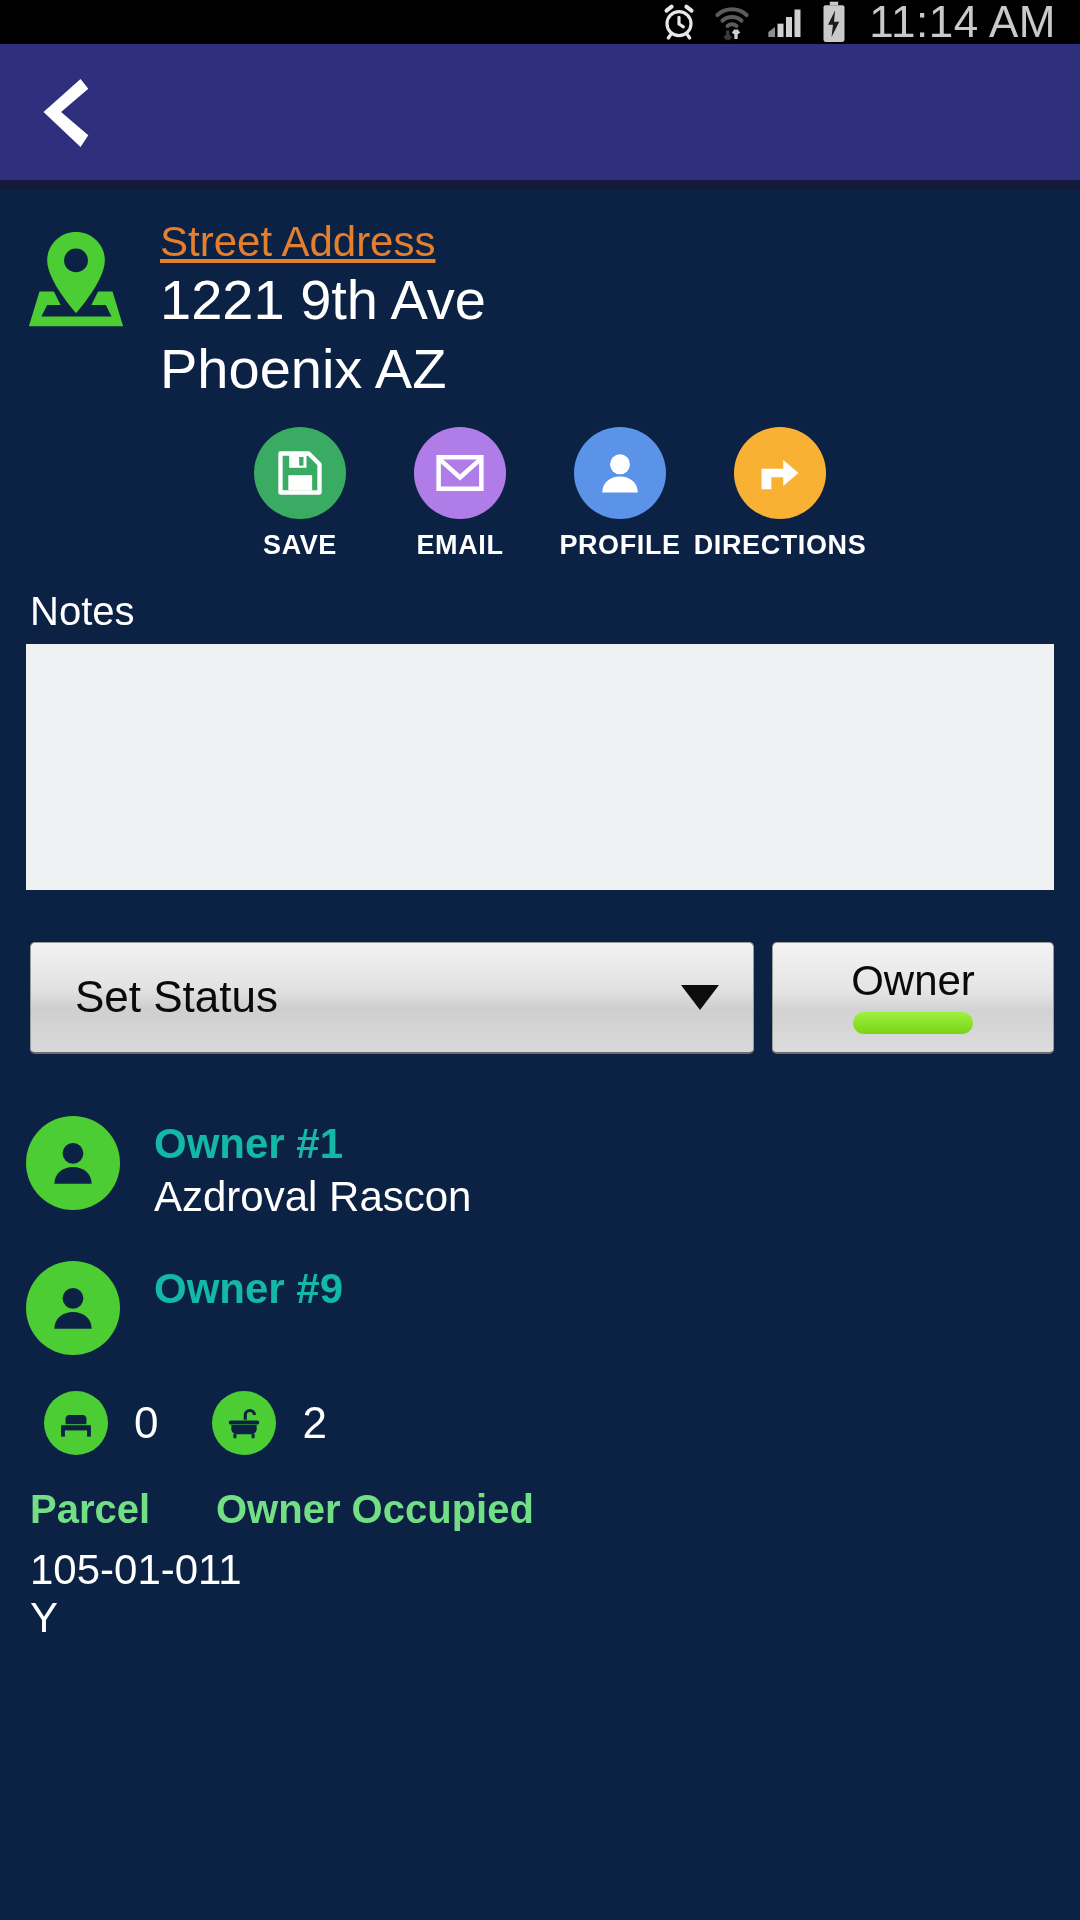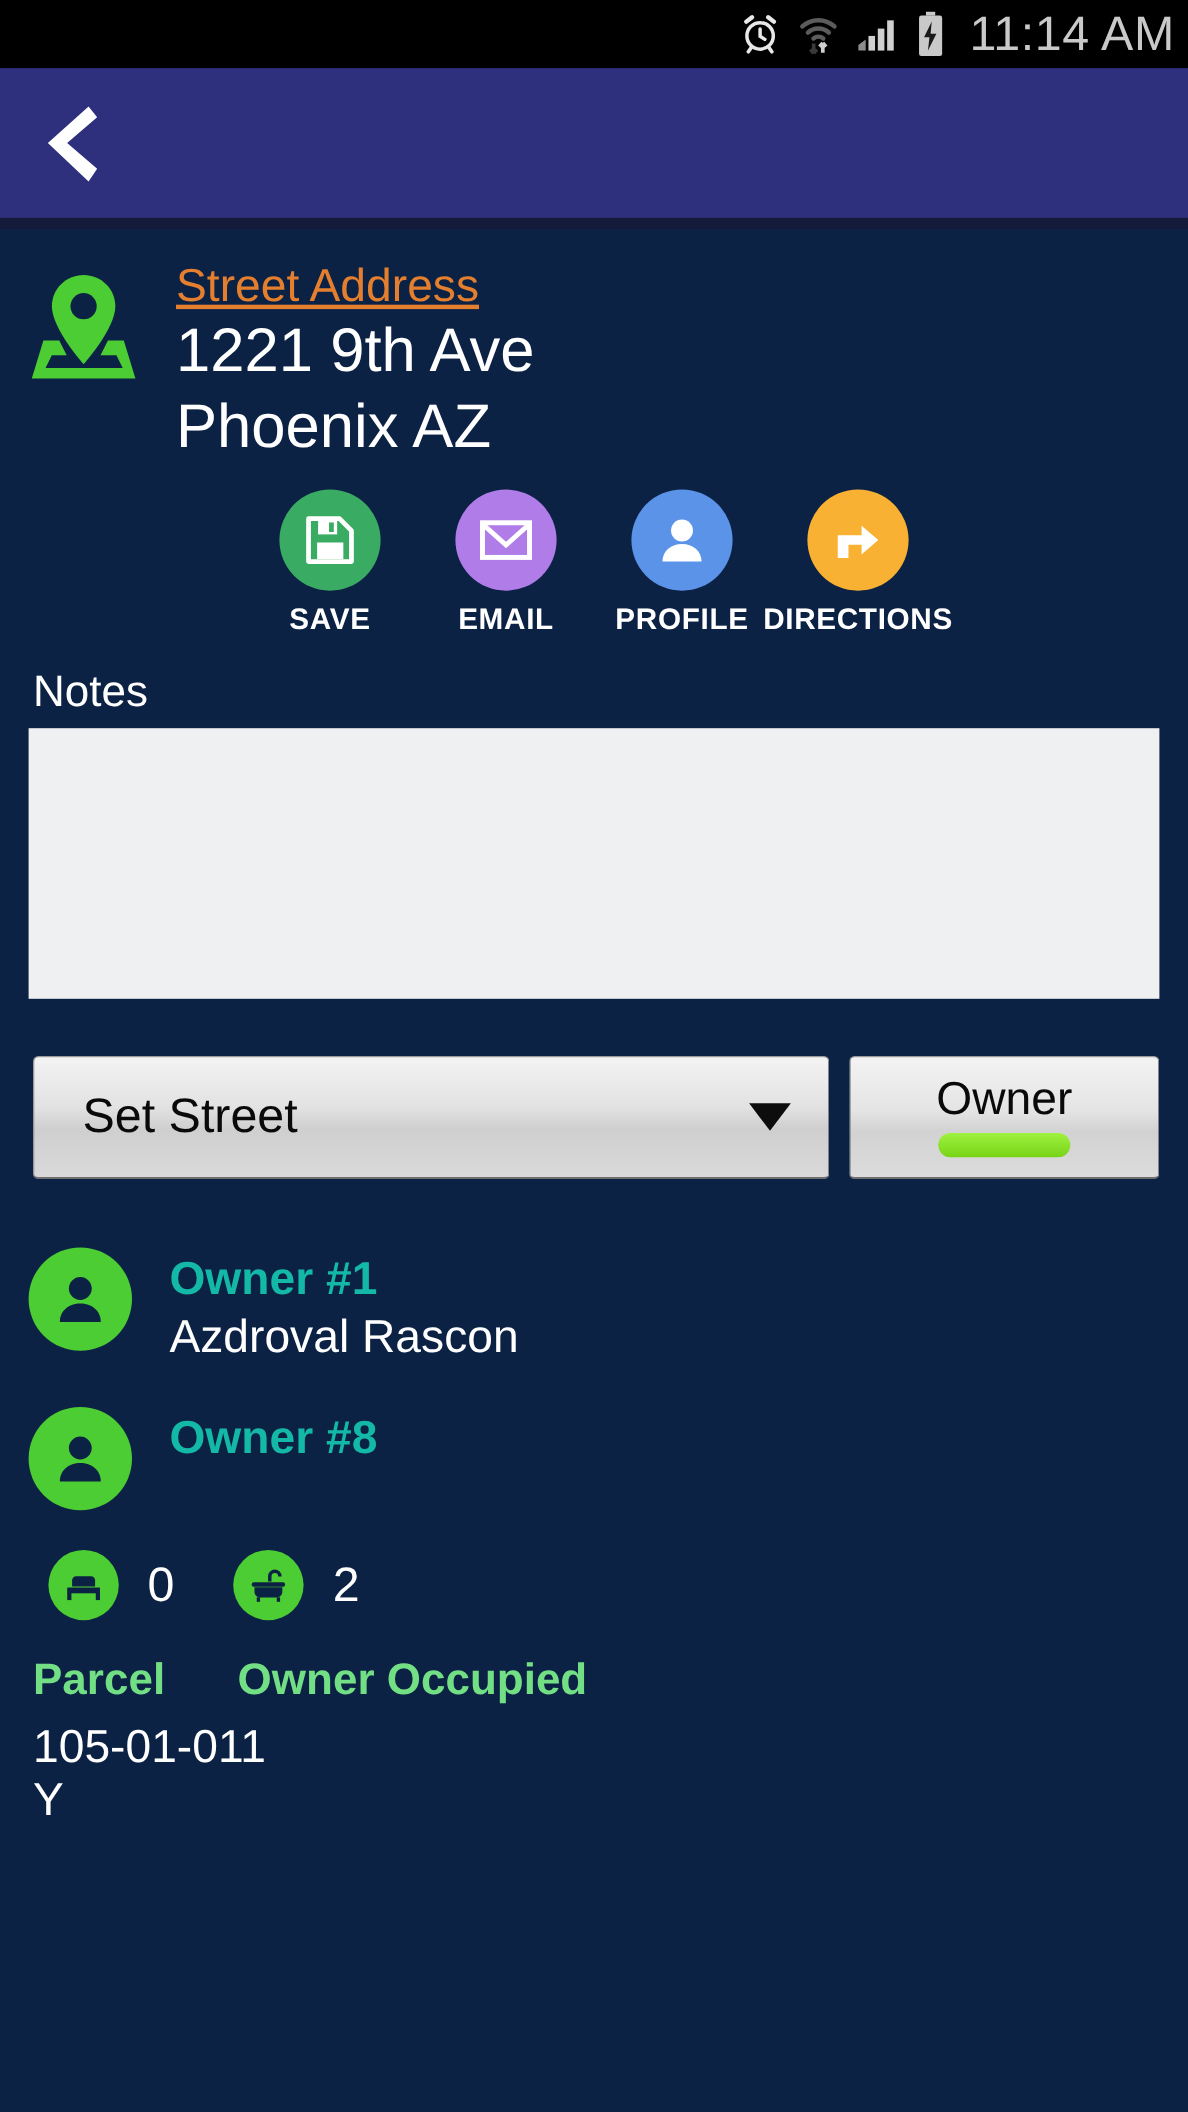--- a/index.html
+++ b/index.html
@@ -6,22 +6,22 @@
   html, body {
     width:1080px; height:1920px;
     background:#0c2244;
     font-family:"Liberation Sans", sans-serif;
     overflow:hidden;
   }
   .screen { position:relative; width:1080px; height:1920px; background:#0c2244; }
 
   
   .statusbar {
-    height:62px; background:#000; display:flex; align-items:center;
-    justify-content:flex-end; padding-right:12px; gap:14px;
+    height:44px; background:#000; display:flex; align-items:center;
+    justify-content:flex-end; padding-right:24px; gap:14px;
   }
   .sb-icon { display:flex; align-items:center; }
   .sb-time { color:#c9c9c9; font-size:44px; letter-spacing:0.5px; margin-left:6px; }
 
   
   .titlebar {
     height:136px; background:#2e2f7d; position:relative;
     display:flex; align-items:center;
   }
   .back-btn { position:absolute; left:28px; top:50%; transform:translateY(-50%);
@@ -204,21 +204,21 @@
       <div class="action-label">DIRECTIONS</div>
     </div>
 
   </div>
 
   <div class="notes-label">Notes</div>
   <div class="notes-box"></div>
 
   <div class="controls">
     <div class="spinner">
-      <span class="spinner-text">Set Street</span>
+      <span class="spinner-text">Set Status</span>
       <span class="caret"></span>
     </div>
     <div class="owner-btn">
       <span class="owner-btn-label">Owner</span>
       <span class="owner-pill"></span>
     </div>
   </div>
 
   <div class="owners">
 
@@ -236,21 +236,21 @@
     </div>
 
     <div class="owner-row">
       <div class="avatar">
         <svg width="58" height="58" viewBox="0 0 24 24">
           <circle cx="12" cy="8" r="4.3" fill="#0c2244"></circle>
           <path d="M4.3 20.6c0-4.3 3.5-6.9 7.7-6.9s7.7 2.6 7.7 6.9z" fill="#0c2244"></path>
         </svg>
       </div>
       <div class="owner-info">
-        <div class="owner-title">Owner #8</div>
+        <div class="owner-title">Owner #9</div>
         <div class="owner-name"></div>
       </div>
     </div>
 
   </div>
 
   <div class="stats">
     <div class="stat">
       <span class="stat-ico">
         <svg width="38" height="38" viewBox="0 0 24 24">

